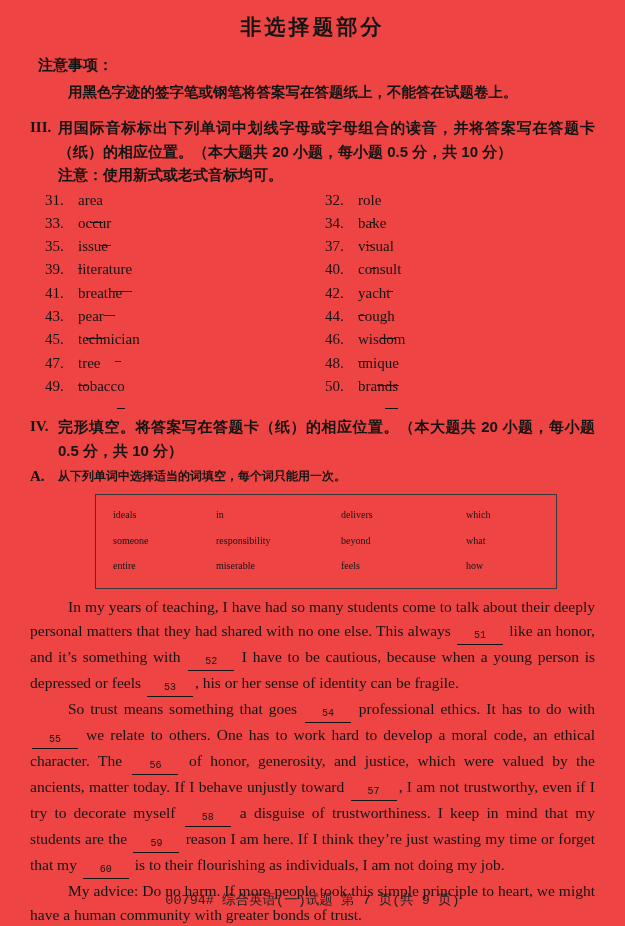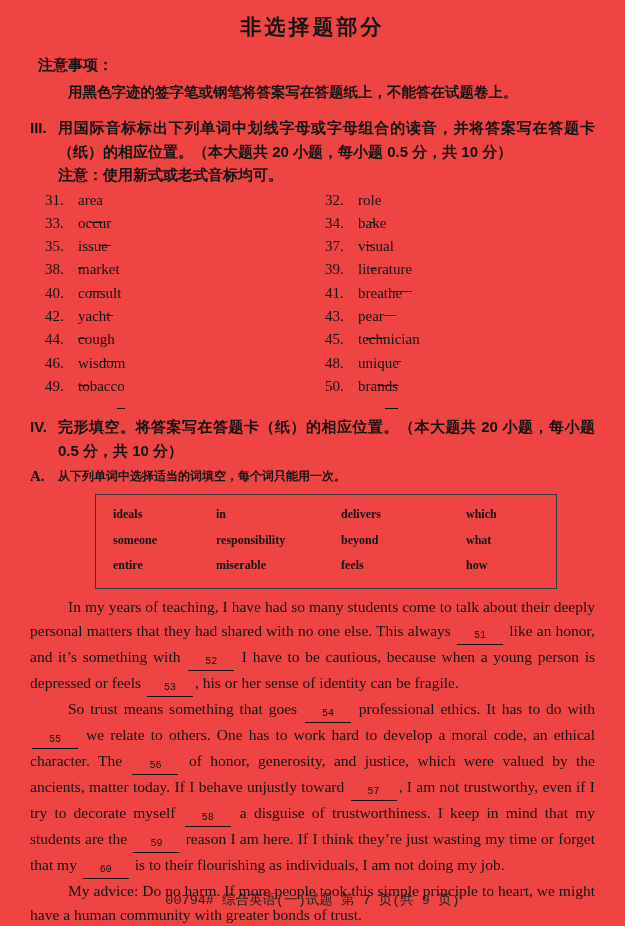--- a/index.html
+++ b/index.html
@@ -19,21 +19,21 @@
     font-size:15px; font-weight:700;
   }
   .notice-body {
     margin:8px 30px 0 68px;
     font-family:"Liberation Sans", sans-serif;
     font-size:14.5px; font-weight:700;
   }
   .sec { display:flex; margin:14px 30px 0 30px; }
   .sec-num {
     flex:none; width:28px;
-    font-family:Liberation Sans, sans-serif;
+    font-family:Liberation Serif, serif;
     font-size:15px; font-weight:700; line-height:23.5px;
   }
   .sec-body { flex:1; min-width:0; }
   .sec-instruction {
     font-family:"Liberation Sans", sans-serif;
     font-size:15px; font-weight:700; line-height:23.5px;
     text-align:justify;
   }
   .sec-note {
     font-family:"Liberation Sans", sans-serif;
@@ -55,21 +55,21 @@
   .part-a-text {
     font-family:"Liberation Sans", sans-serif;
     font-size:12px; font-weight:700;
   }
   .word-bank {
     margin:9px 0 0 95px; width:443px;
     border:1.5px solid #3a3a3a;
     padding:7px 0 9px 17px;
     display:grid; grid-template-columns:103px 125px 125px auto;
   }
-  .wb-cell { font-size:12px; line-height:25.5px;font-weight:bold; }
+  .wb-cell { font-size:10px; line-height:25.5px; }
   .passage { margin-top:6px; }
   .passage p {
     margin:0 30px; text-align:justify; text-indent:38px;
     font-size:15.5px; line-height:24.3px;
   }
   .blank {
     display:inline-block; min-width:40px; padding:0 3px; margin:0 2px;
     border-bottom:1.2px solid #141414; text-align:center; text-indent:0;
     font-size:10px; line-height:16px; vertical-align:-2px;font-family:Liberation Mono, monospace;
   }
@@ -96,29 +96,29 @@
     </div>
   </div>
 
   <div class="word-list">
       <div class="word-item"><span class="wi-num">31.</span><span class="wi-word"><span>ar</span><span class="u">ea</span></span></div>
       <div class="word-item"><span class="wi-num">32.</span><span class="wi-word"><span>ro</span><span class="u">l</span><span>e</span></span></div>
       <div class="word-item"><span class="wi-num">33.</span><span class="wi-word"><span>occ</span><span class="u">ur</span></span></div>
       <div class="word-item"><span class="wi-num">34.</span><span class="wi-word"><span>b</span><span class="u">a</span><span>ke</span></span></div>
       <div class="word-item"><span class="wi-num">35.</span><span class="wi-word"><span class="u">i</span><span>ssue</span></span></div>
       <div class="word-item"><span class="wi-num">37.</span><span class="wi-word"><span>vi</span><span class="u">s</span><span>ual</span></span></div>
-      <div class="word-item"><span class="wi-num">38.</span><span class="wi-word"><span>m</span><span class="u">ar</span><span>ket</span></span></div>
       <div class="word-item"><span class="wi-num">39.</span><span class="wi-word"><span>litera</span><span class="u">ture</span></span></div>
       <div class="word-item"><span class="wi-num">40.</span><span class="wi-word"><span>cons</span><span class="u">u</span><span>lt</span></span></div>
       <div class="word-item"><span class="wi-num">41.</span><span class="wi-word"><span>brea</span><span class="u">th</span><span>e</span></span></div>
       <div class="word-item"><span class="wi-num">42.</span><span class="wi-word"><span class="u">y</span><span>acht</span></span></div>
       <div class="word-item"><span class="wi-num">43.</span><span class="wi-word"><span>p</span><span class="u">ear</span></span></div>
       <div class="word-item"><span class="wi-num">44.</span><span class="wi-word"><span>cou</span><span class="u">gh</span></span></div>
       <div class="word-item"><span class="wi-num">45.</span><span class="wi-word"><span>techni</span><span class="u">c</span><span>ian</span></span></div>
       <div class="word-item"><span class="wi-num">46.</span><span class="wi-word"><span class="u">w</span><span>isdom</span></span></div>
+      <div class="word-item"><span class="wi-num">47.</span><span class="wi-word"><span class="u">tr</span><span>ee</span></span></div>
       <div class="word-item"><span class="wi-num">48.</span><span class="wi-word"><span>uni</span><span class="u">que</span></span></div>
       <div class="word-item"><span class="wi-num">49.</span><span class="wi-word"><span>tobacc</span><span class="u">o</span></span></div>
       <div class="word-item"><span class="wi-num">50.</span><span class="wi-word"><span>bran</span><span class="u">ds</span></span></div>
     </div>
 
   <div class="sec">
     <div class="sec-num">IV.</div>
     <div class="sec-body">
       <div class="sec-instruction">完形填空。将答案写在答题卡（纸）的相应位置。（本大题共 20 小题，每小题 0.5 分，共 10 分）</div>
     </div>

